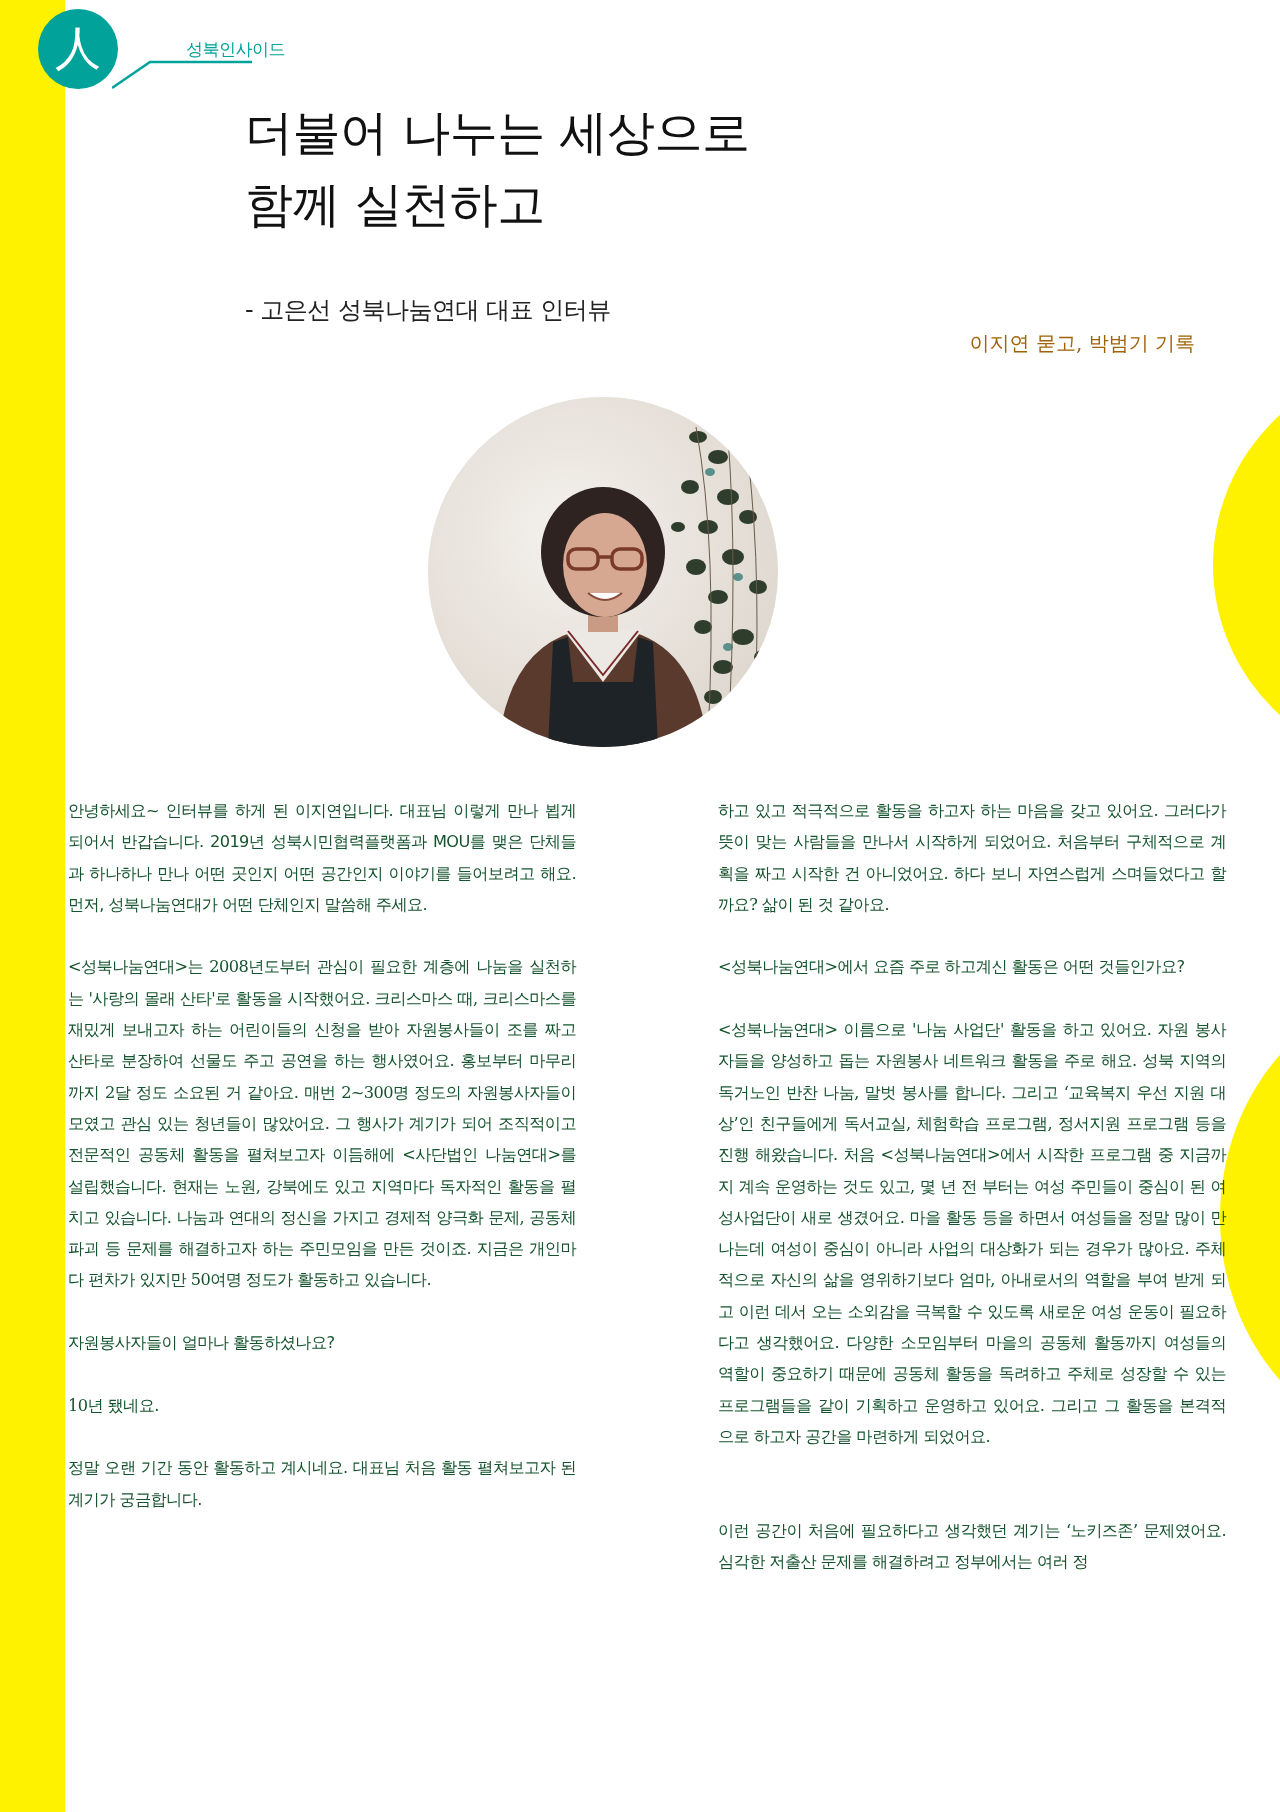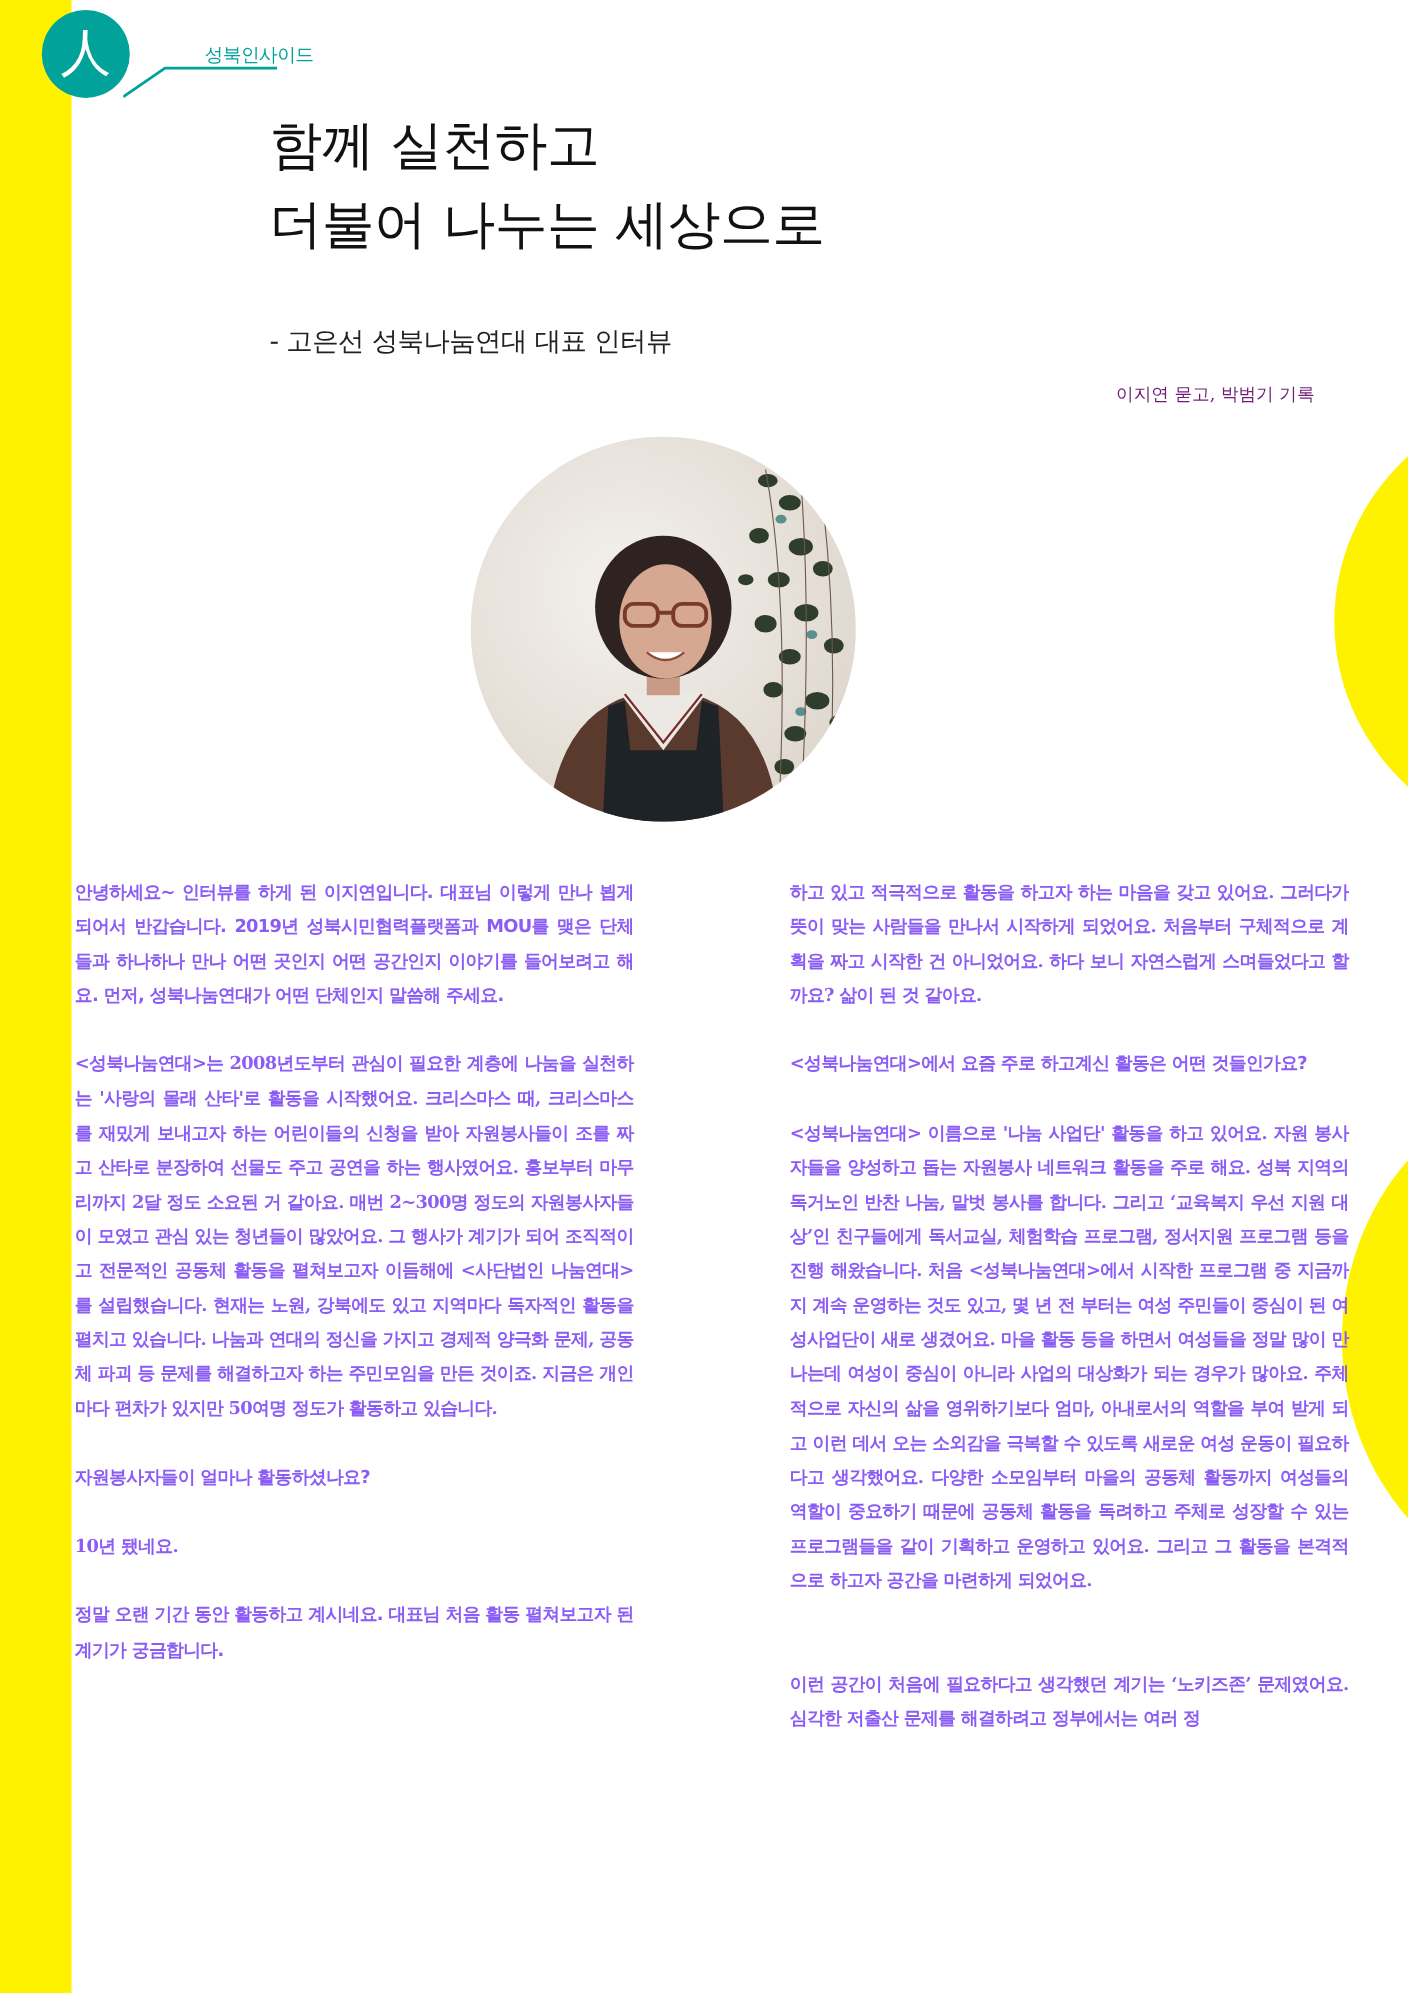--- a/index.html
+++ b/index.html
@@ -10,25 +10,25 @@
   .yellow-circle { position:absolute; border-radius:50%; background:#fff200; }
   .yc1 { left:1213px; top:360px; width:420px; height:410px; }
   .yc2 { left:1220px; top:985px; width:420px; height:465px; }
 
   .section-badge { position:absolute; left:38px; top:9px; width:80px; height:80px; border-radius:50%; background:#00a29a; color:#fff; font-family:"DejaVu Serif", serif; font-size:46px; line-height:78px; text-align:center; }
   .section-line { position:absolute; left:112px; top:60px; width:140px; height:30px; }
   .section-label { position:absolute; left:152px; top:38px; font-size:17px; color:#00a29a; letter-spacing:-0.5px;margin-left:34px; }
 
   .title { position:absolute; left:245px; top:96px; font-family:"DejaVu Serif", serif; font-size:48px; line-height:72px; color:#111; letter-spacing:-0.5px; font-weight:normal; }
   .subtitle { position:absolute; left:245px; top:262px; font-size:24px; color:#222; letter-spacing:-0.5px;margin-top:32px; }
-  .byline { position:absolute; right:85px; top:330px; font-family:"DejaVu Serif", serif; font-size:16px; color:#701a75;margin-top:19px; }
+  .byline { position:absolute; right:85px; top:330px; font-family:"DejaVu Serif", serif; font-size:20px; color:#a16207; }
 
   .photo { position:absolute; left:428px; top:397px; width:350px; height:350px; border-radius:50%; overflow:hidden; background:#efebe6; }
 
-  .col { position:absolute; top:795px; width:508px; font-size:16.2px; line-height:31.3px; letter-spacing:-0.6px; color:#8b5cf6;font-weight:bold; }
+  .col { position:absolute; top:795px; width:508px; font-size:16.2px; line-height:31.3px; letter-spacing:-0.6px; color:#14532d; }
   .col-left { left:68px; }
   .col-right { left:718px; }
   .col p { text-align:justify; }
   .q { font-family:"DejaVu Sans", sans-serif; }
   .a { font-family:"DejaVu Serif", serif; }
   .gap { height:31.3px; }
 </style>
 </head>
 <body>
 
@@ -36,22 +36,22 @@
 <div class="yellow-circle yc1"></div>
 <div class="yellow-circle yc2"></div>
 
 <div class="section-badge">人</div>
 <svg class="section-line" viewBox="0 0 140 30">
   <polyline points="0,28 38,2 140,2" fill="none" stroke="#00a29a" stroke-width="2.5"></polyline>
 </svg>
 <div class="section-label">성북인사이드</div>
 
 <h1 class="title">
+  <div>더불어 나누는 세상으로</div>
   <div>함께 실천하고</div>
-  <div>더불어 나누는 세상으로</div>
 </h1>
 <div class="subtitle">- 고은선 성북나눔연대 대표 인터뷰</div>
 <div class="byline">이지연 묻고, 박범기 기록</div>
 
 <div class="photo" title="고은선 성북나눔연대 대표 인물 사진 (원형)">
   <svg width="350" height="350" viewBox="0 0 350 350">
     <defs>
       <radialGradient id="wall" cx="40%" cy="40%" r="70%">
         <stop offset="0%" stop-color="#f4f1ec"></stop>
         <stop offset="100%" stop-color="#ddd6cd"></stop>

